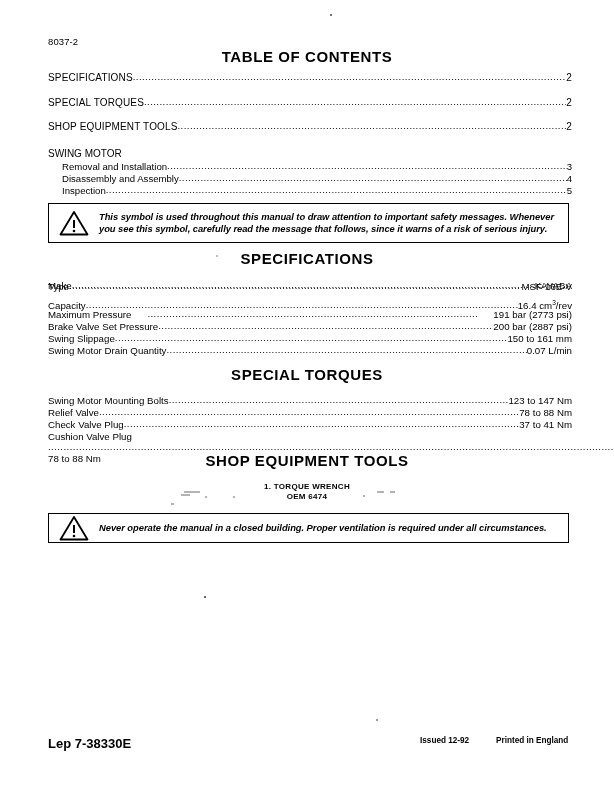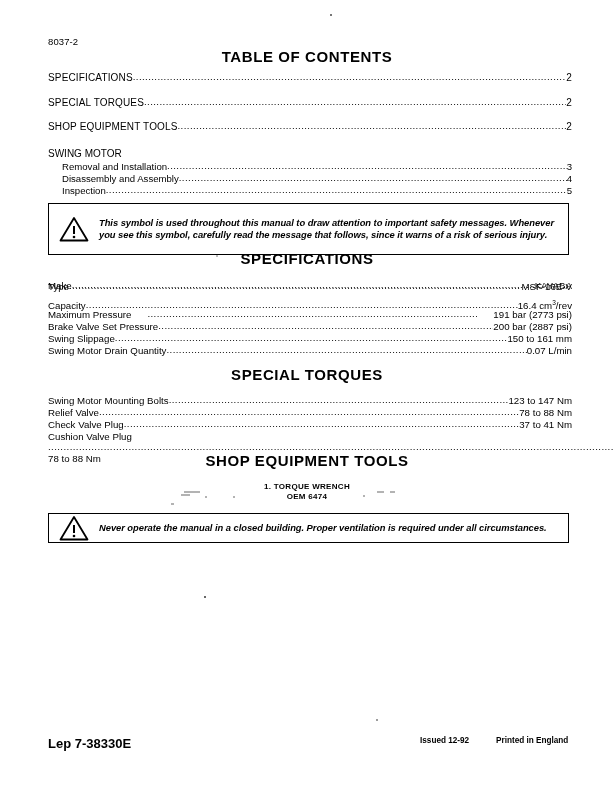--- a/index.html
+++ b/index.html
@@ -219,21 +219,21 @@
     <span class="dots"></span>
     <span class="val">4</span>
   </div>
 
   <div class="leader-row toc-sub" style="top:185px;">
     <span class="lbl">Inspection</span>
     <span class="dots"></span>
     <span class="val">5</span>
   </div>
 
-  <div class="warnbox" style="top:203px; width:521px; height:52px;">
+  <div class="warnbox" style="top:203px; width:521px; height:40px;">
     <div class="inner">
       <svg class="warn-tri" viewBox="0 0 30 26">
         <polygon points="15,2 28.5,24.5 1.5,24.5" fill="none" stroke="#000" stroke-width="1.8" stroke-linejoin="round"></polygon>
         <rect x="14" y="10" width="2" height="8" fill="#000"></rect>
         <circle cx="15" cy="21" r="1.3" fill="#000"></circle>
       </svg>
       <div class="warn-text">This symbol is used throughout this manual to draw attention to important safety messages. Whenever you see this symbol, carefully read the message that follows, since it warns of a risk of serious injury.</div>
     </div>
   </div>
 

